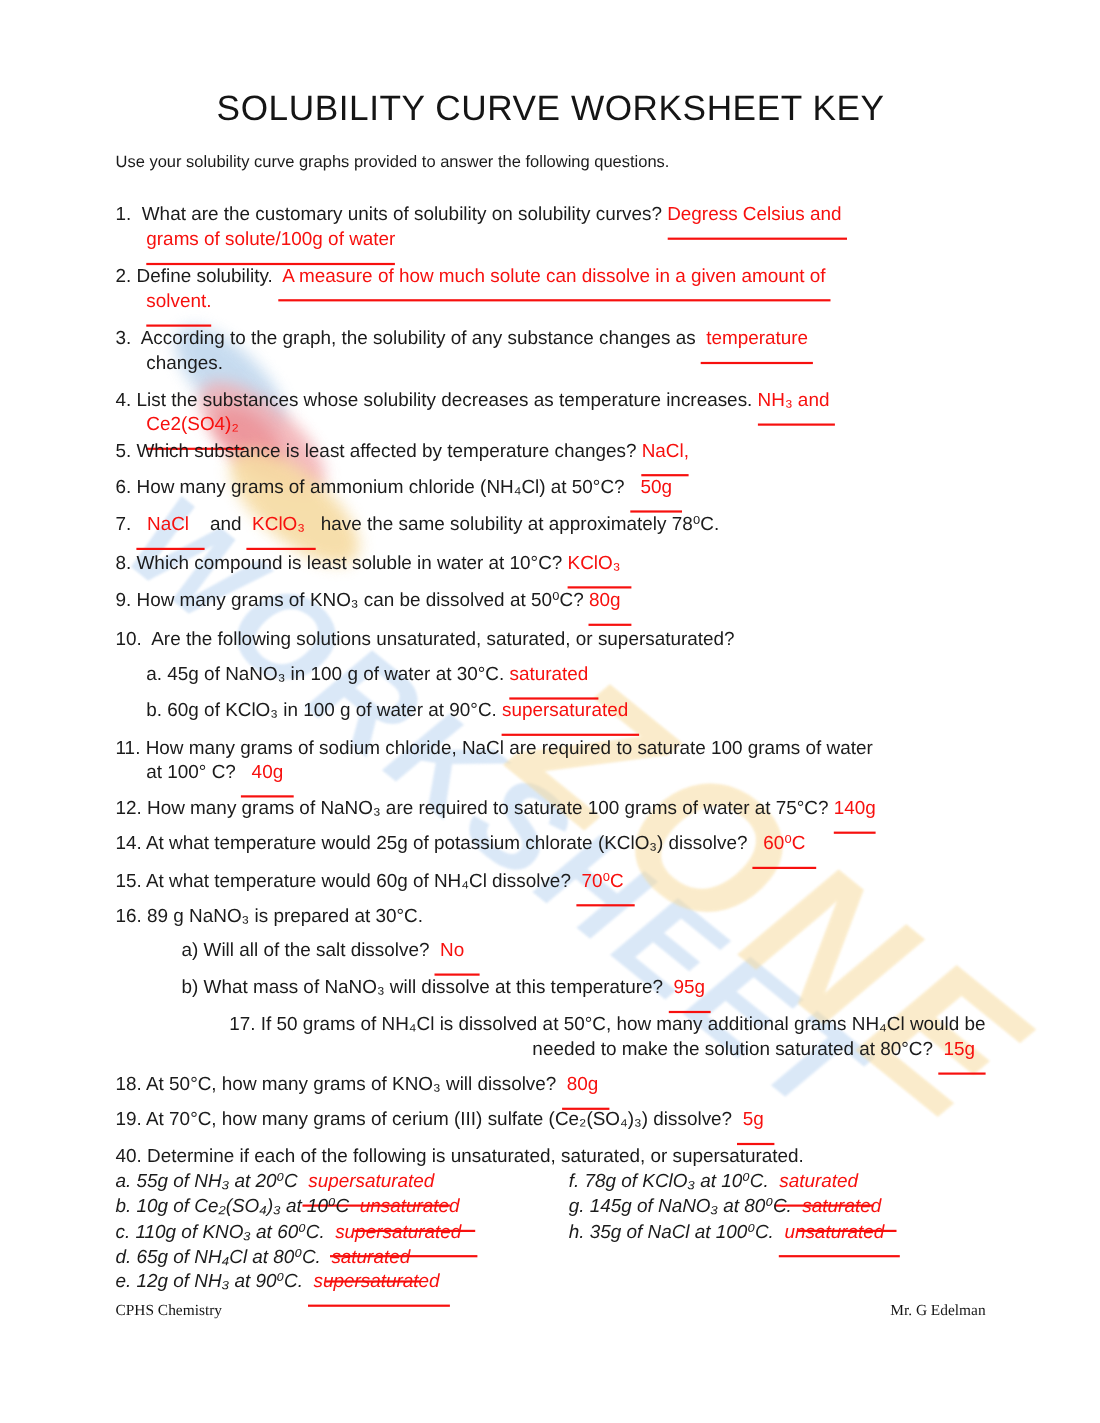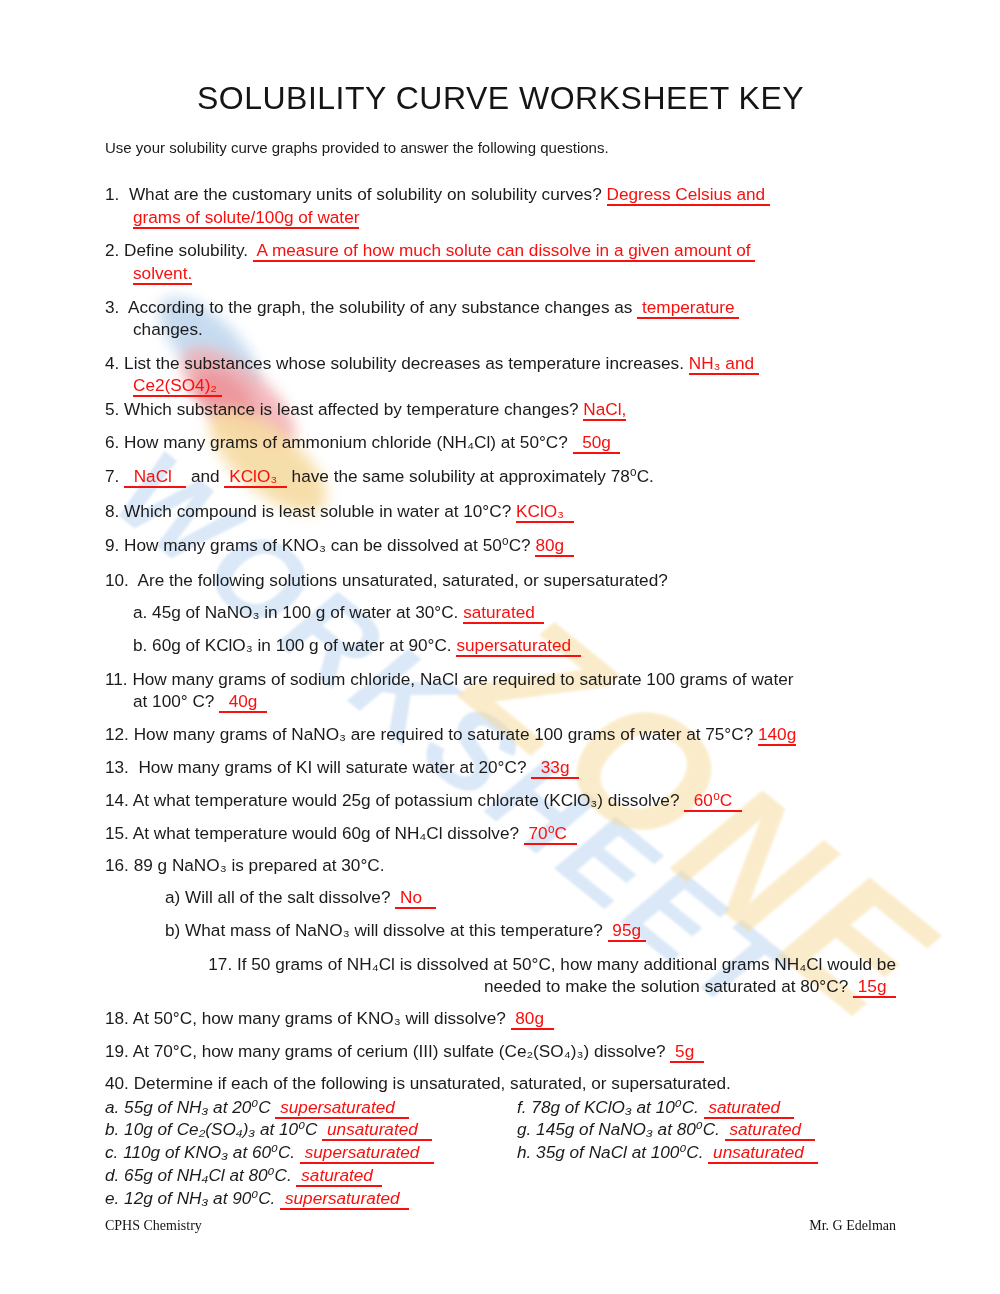--- a/index.html
+++ b/index.html
@@ -42,21 +42,21 @@
     white-space:nowrap;
   }
   .intro{margin-top:25px;font-size:15px;line-height:22.4px;}
   .block{margin-top:11px;}
   .line{font-size:17.2px;line-height:22.4px;white-space:pre-wrap;}
   .ind1{padding-left:28px;}
   .ind2{padding-left:60px;}
   .ans{
     color:var(--answer-red);
     border-bottom:2.5px solid var(--answer-red);
-    padding-bottom:0;
+    padding-bottom:12px;
   }
   .cols{display:flex;}
   .colL{width:412px;flex:0 0 412px;}
   .colR{flex:1;}
   .cols .line{line-height:22.8px;font-style:italic;}
   .footer{
     display:flex;justify-content:space-between;
     margin-top:4px;
     font-family:"Liberation Serif","DejaVu Serif",serif;
     font-size:14px;line-height:24px;
@@ -119,23 +119,20 @@
       <div class="block" style="margin-top: 10px;">
         <div class="line ind1"><span class="qt">b. 60g of KClO₃ in 100 g of water at 90°C. </span><span class="ans">supersaturated  </span></div>
       </div>
       <div class="block" style="margin-top: 12px;">
         <div class="line ind0"><span class="qt">11. How many grams of sodium chloride, NaCl are required to saturate 100 grams of water</span></div>
         <div class="line ind1"><span class="qt">at 100° C? </span><span class="ans">  40g  </span></div>
       </div>
       <div class="block" style="margin-top: 10px;">
         <div class="line ind0"><span class="qt">12. How many grams of NaNO₃ are required to saturate 100 grams of water at 75°C? </span><span class="ans">140g</span></div>
       </div>
-      <div class="block" style="margin-top: 11px;">
-        <div class="line ind0"><span class="qt">13.  How many grams of KI will saturate water at 20°C? </span><span class="ans">  33g  </span></div>
-      </div>
       <div class="block" style="margin-top: 10px;">
         <div class="line ind0"><span class="qt">14. At what temperature would 25g of potassium chlorate (KClO₃) dissolve? </span><span class="ans">  60⁰C  </span></div>
       </div>
       <div class="block" style="margin-top: 11px;">
         <div class="line ind0"><span class="qt">15. At what temperature would 60g of NH₄Cl dissolve? </span><span class="ans"> 70⁰C  </span></div>
       </div>
       <div class="block" style="margin-top: 10px;">
         <div class="line ind0"><span class="qt">16. 89 g NaNO₃ is prepared at 30°C.</span></div>
       </div>
       <div class="block" style="margin-top: 9px;">

